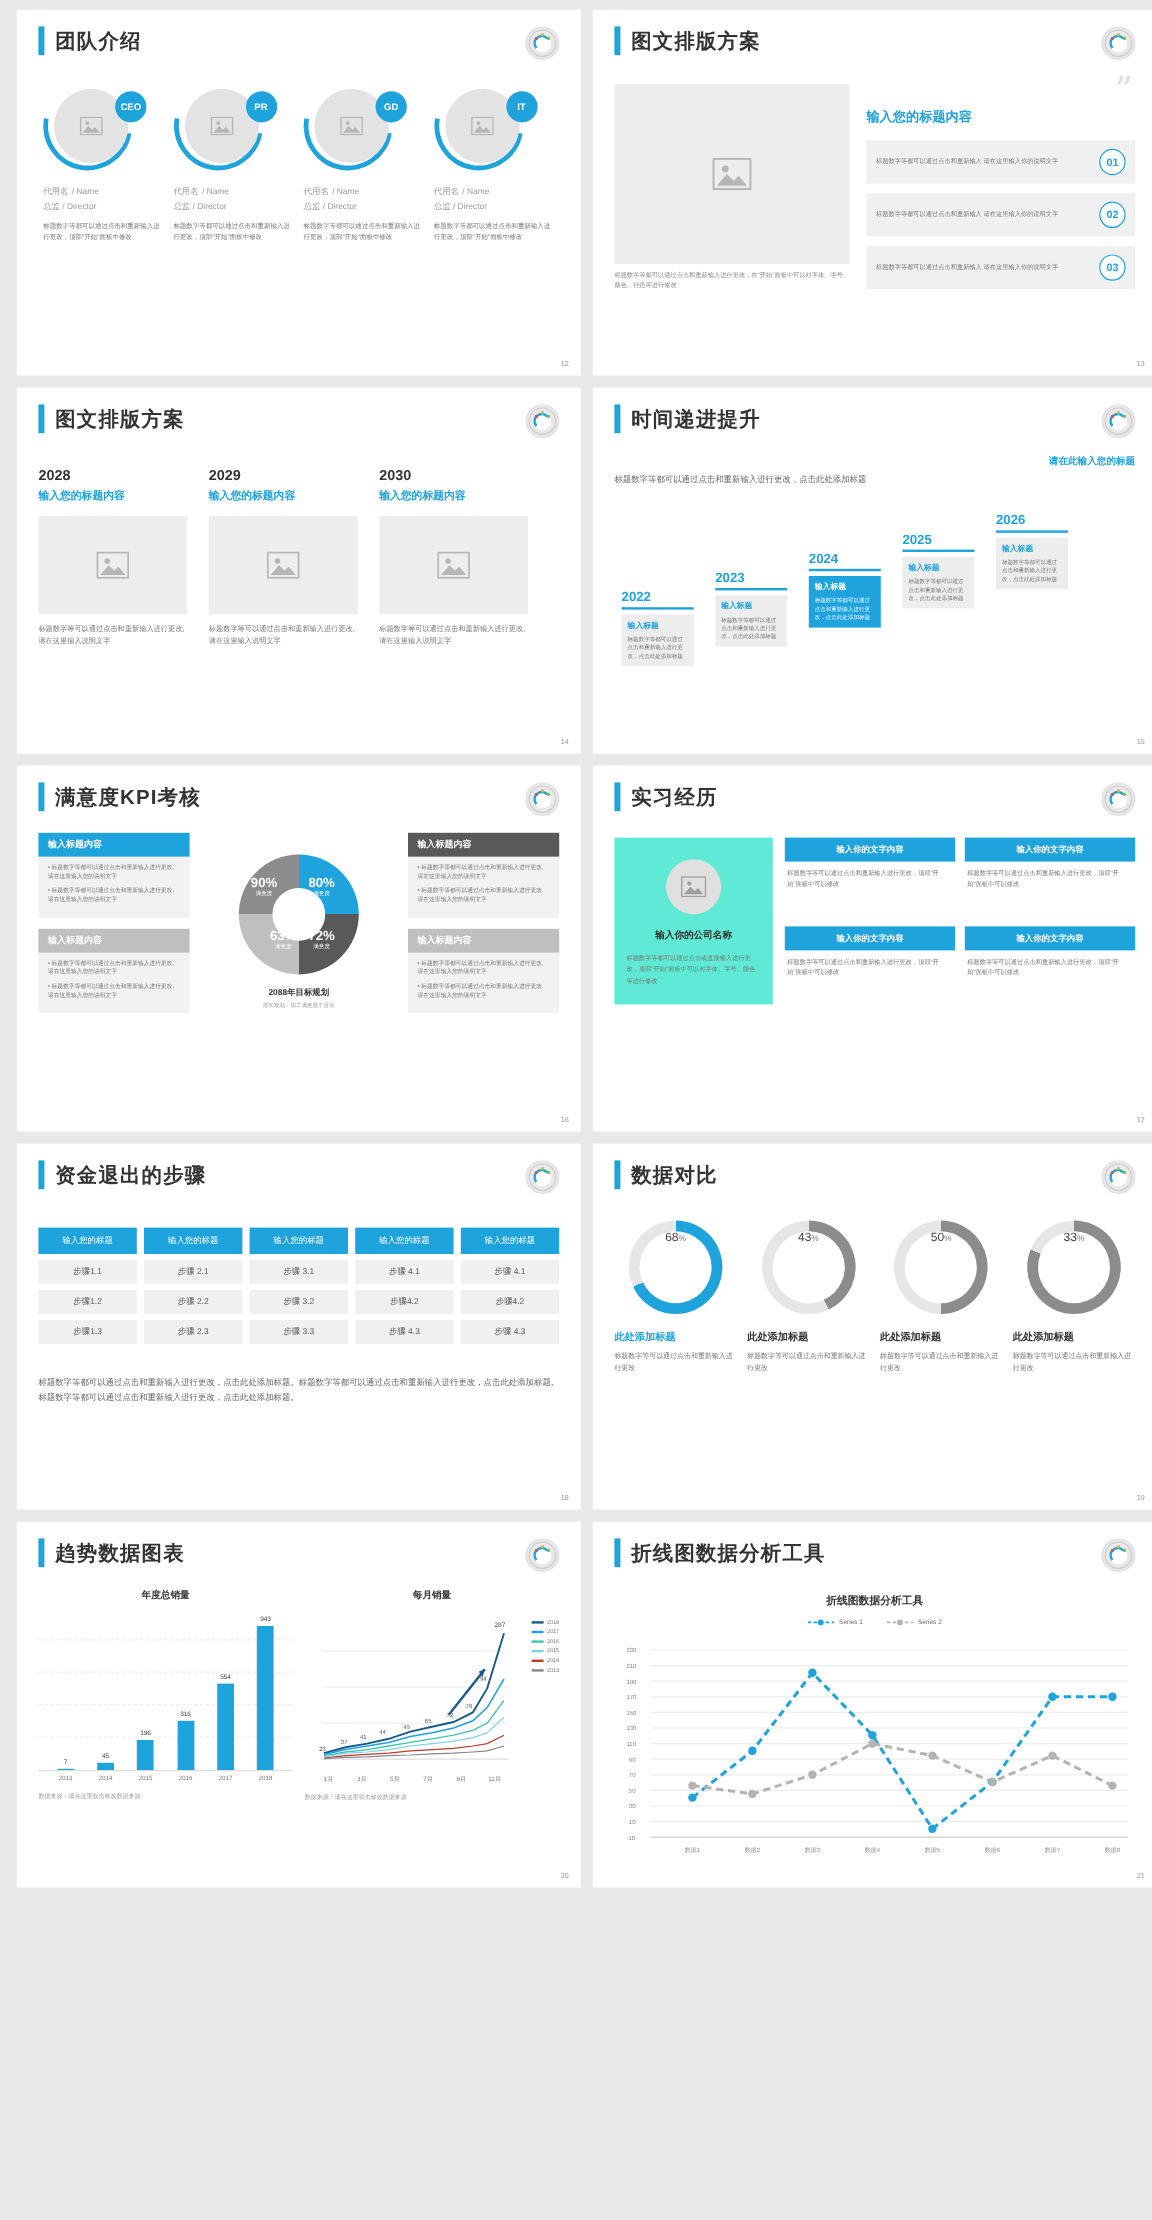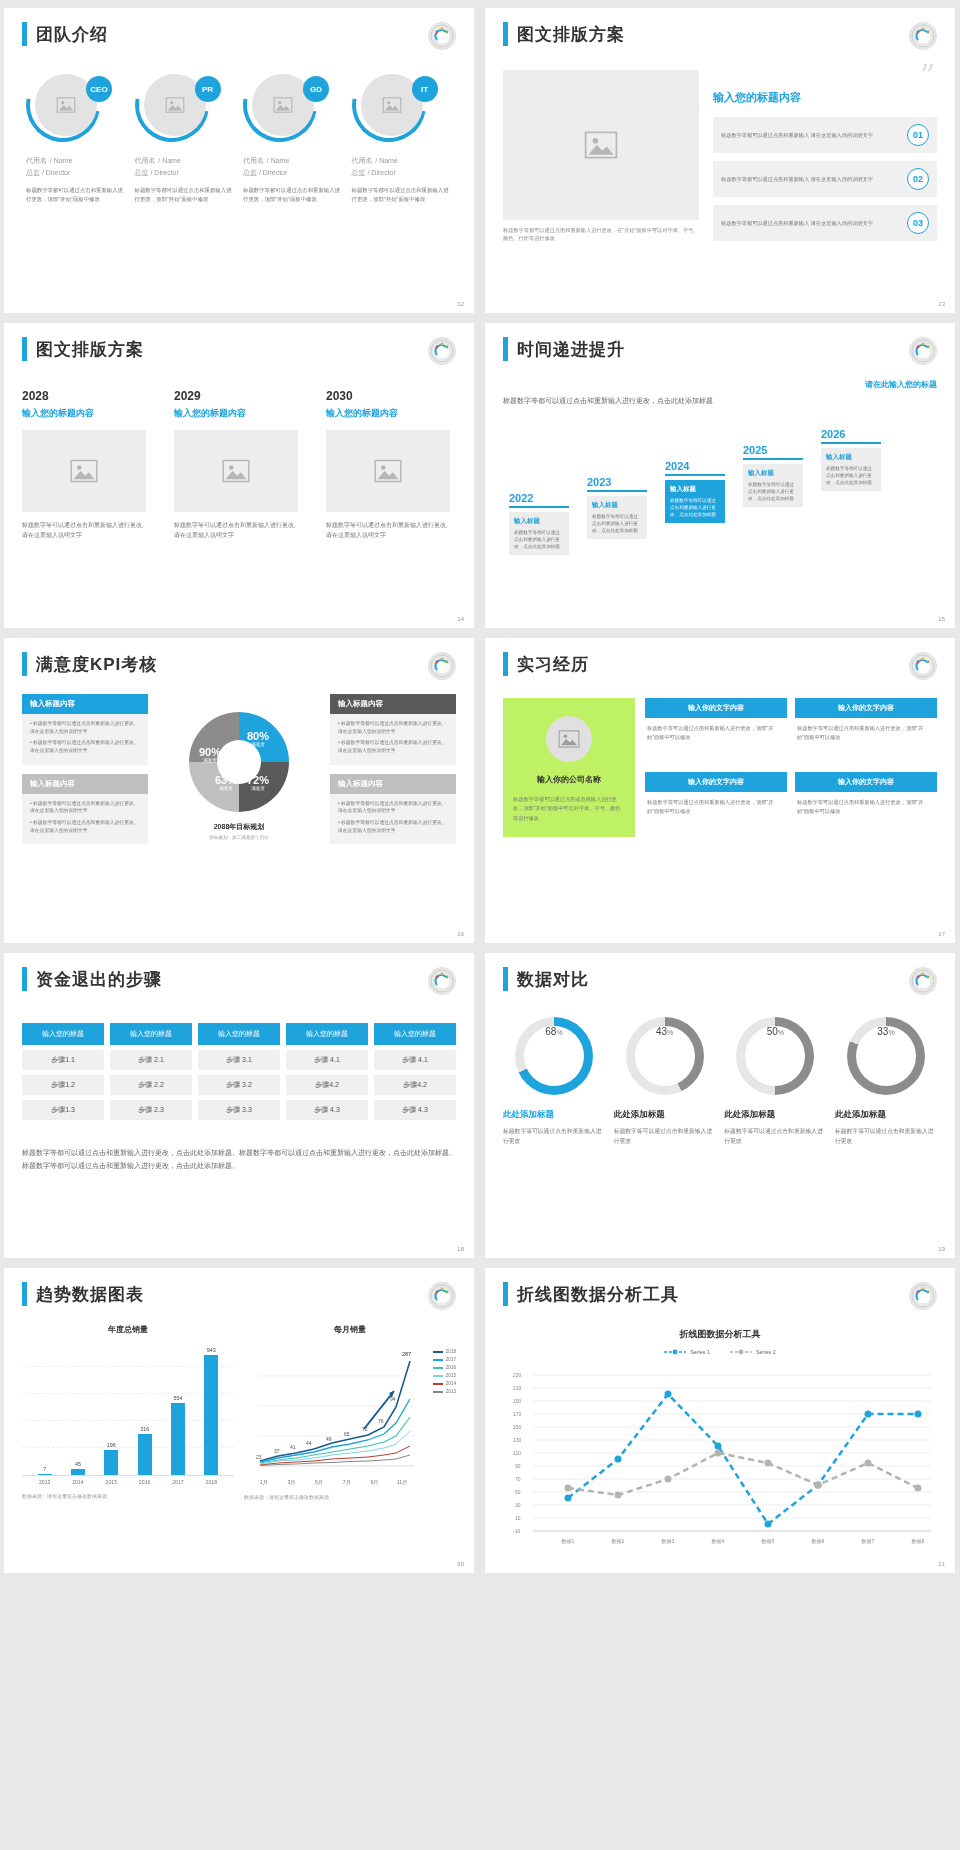--- a/index.html
+++ b/index.html
@@ -6,21 +6,21 @@
   body {
     width: 960px;
     background: #e8e8e8;
     font-family: "Liberation Sans", sans-serif;
     color: #333;
   }
   .deck {
     display: grid;
     grid-template-columns: 1fr 1fr;
     gap: 10px;
-    padding: 8px 4px;
+    padding: 8px 14px;
   }
   .slide {
     background: #fff;
     width: 470px;
     height: 305px;
     position: relative;
     overflow: hidden;
     padding: 14px 18px;
   }
   .slide-title-row { display: flex; align-items: center; }
@@ -87,21 +87,21 @@
   .s13-item .txt { flex: 1; font-size: 5.2px; color: #777; line-height: 1.7; }
   .s13-num {
     width: 22px; height: 22px; border-radius: 50%;
     border: 1.5px solid #1fa3dd; color: #1fa3dd;
     font-size: 9px; font-weight: bold;
     display: flex; align-items: center; justify-content: center;
     margin-left: 6px; background: #fff;
   }
 
   
-  .s14-row { display: flex; gap: 28px; margin-top: 28px; }
+  .s14-row { display: flex; gap: 18px; margin-top: 28px; }
   .s14-col { width: 124px; }
   .s14-year { font-size: 12px; font-weight: bold; color: #333; }
   .s14-sub { font-size: 9px; color: #1fa3dd; font-weight: bold; margin-top: 4px; }
   .s14-img { margin-top: 10px; height: 82px; background: #ededed; display: flex; align-items: center; justify-content: center; }
   .s14-desc { margin-top: 8px; font-size: 6px; line-height: 1.7; color: #777; }
 
   
   .s15-lead { margin-top: 18px; }
   .s15-lead .h { font-size: 8px; color: #1fa3dd; font-weight: bold; text-align: right; }
   .s15-lead .p { font-size: 7px; color: #666; line-height: 1.8; margin-top: 5px; }
@@ -127,21 +127,21 @@
   .donut .center-hole { position: absolute; left: 28px; top: 28px; width: 44px; height: 44px; border-radius: 50%; background: #fff; }
   .donut .lbl { position: absolute; color: #fff; text-align: center; }
   .donut .lbl .v { font-size: 11px; font-weight: bold; }
   .donut .lbl .k { font-size: 4.6px; }
   .s16-foot { margin-top: 10px; text-align: center; }
   .s16-foot .t { font-size: 7px; font-weight: bold; color: #333; }
   .s16-foot .s { font-size: 4.6px; color: #999; margin-top: 3px; }
 
   
   .s17-wrap { display: flex; gap: 10px; margin-top: 22px; }
-  .s17-left { width: 132px; background: #bef264; padding: 14px 10px; }
+  .s17-left { width: 132px; background: #5eead4; padding: 14px 10px; }
   .s17-avatar { width: 46px; height: 46px; border-radius: 50%; background: #e0e0e0; display: flex; align-items: center; justify-content: center; margin: 4px auto 12px; }
   .s17-cname { font-size: 8px; font-weight: bold; text-align: center; color: #333; }
   .s17-cdesc { font-size: 5.2px; color: #777; line-height: 1.8; margin-top: 10px; }
   .s17-grid { flex: 1; display: grid; grid-template-columns: 1fr 1fr; gap: 8px 8px; }
   .s17-card .hd { background: #1fa3dd; color: #fff; font-size: 7px; font-weight: bold; text-align: center; padding: 5px 0; }
   .s17-card .bd { font-size: 5.2px; color: #777; line-height: 1.8; padding: 6px 2px 0; }
 
   
   .s18-grid { display: grid; grid-template-columns: repeat(5, 1fr); gap: 6px; margin-top: 32px; }
   .s18-hd { background: #1fa3dd; color: #fff; font-size: 7px; text-align: center; padding: 6px 0; }
@@ -468,21 +468,21 @@
         </div>
       </div>
 
       <div class="donut-col">
         <div class="donut" style="background: conic-gradient(#1fa3dd 0deg 90deg, #595959 90deg 180deg, #bfbfbf 180deg 270deg, #8c8c8c 270deg 360deg);">
           <div class="center-hole"></div>
           <div class="lbl" style="left:58px; top:18px;">
             <div class="v">80%</div>
             <div class="k">满意度</div>
           </div>
-          <div class="lbl" style="left:10px; top:34px;">
+          <div class="lbl" style="left:10px; top:18px;">
             <div class="v">90%</div>
             <div class="k">满意度</div>
           </div>
           <div class="lbl" style="left:26px; top:62px;">
             <div class="v">63%</div>
             <div class="k">满意度</div>
           </div>
           <div class="lbl" style="left:58px; top:62px;">
             <div class="v">72%</div>
             <div class="k">满意度</div>

